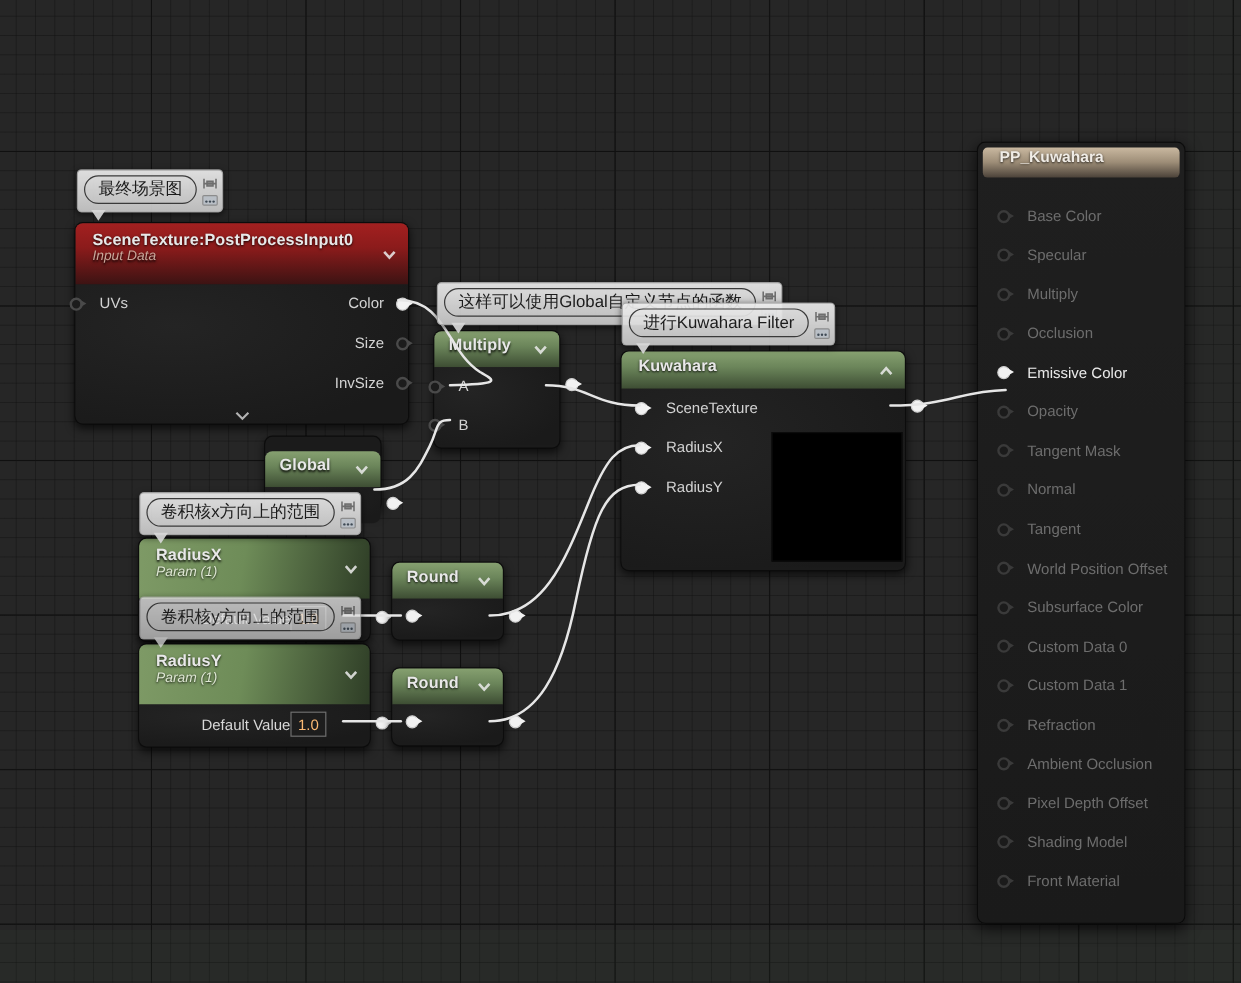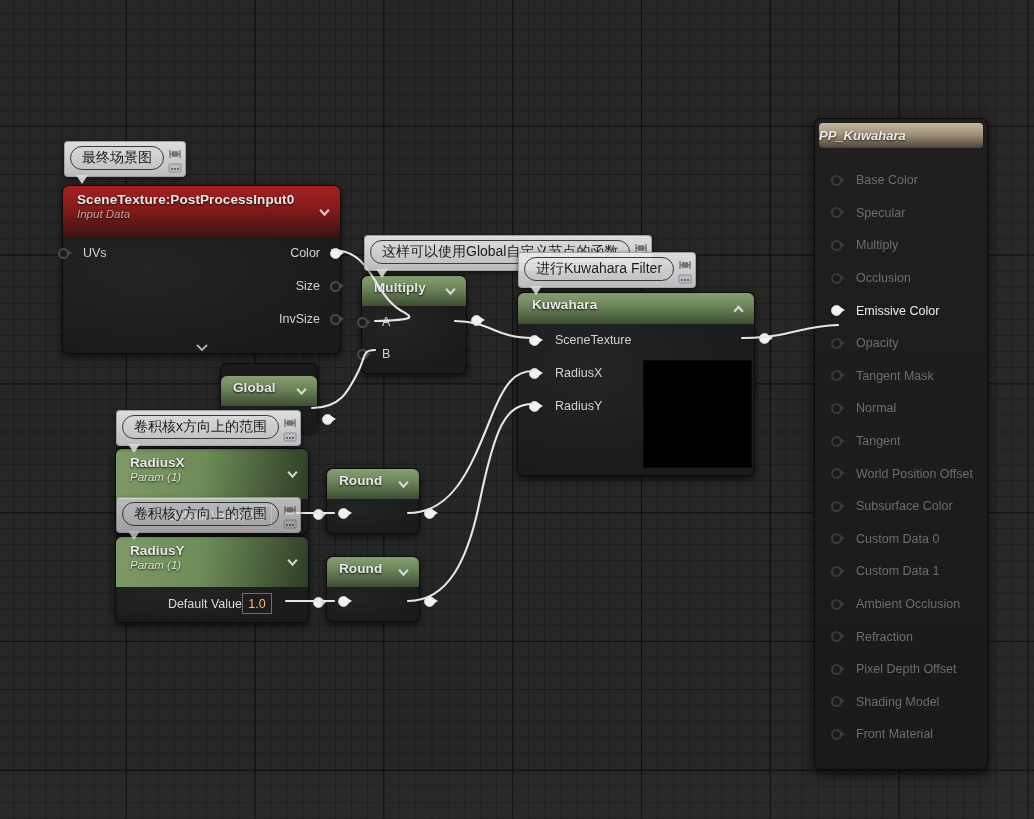--- a/index.html
+++ b/index.html
@@ -339,22 +339,22 @@
     <div style="position:absolute;left:11px;top:9px;">
       <span class="pin on"><span class="circ"></span><span class="arrow"></span></span>
     </div>
     <div style="position:absolute;right:-5px;top:9px;">
       <span class="pin on"><span class="circ"></span><span class="arrow"></span></span>
     </div>
   </div>
 </div>
 
 <div class="outpanel" style="left:814px;top:118px;width:172px;height:650px;">
-  <div style="margin:4px 4px 0 4px;height:25px;border-radius:4px;display:flex;align-items:center;
-              background:linear-gradient(180deg,#c9b8a0 0%,#9e8e78 48%,#4b4239 100%);font-style:italic;">
+  <div style="margin:4px 4px 0 4px;height:25px;border-radius:4px;display:flex;padding-left:14px;
+              background:linear-gradient(180deg,#c9b8a0 0%,#9e8e78 48%,#4b4239 100%);">
     <span style="font-size:13px;font-weight:bold;color:#f0ece6;text-shadow:0 1px 2px rgba(0,0,0,.8);">PP_Kuwahara</span>
   </div>
   <div id="outrows" style="padding-top:16px;">
       <div class="outrow">
         <span class="pin dimoff">
           <span class="circ"></span>
           <span class="arrow"></span>
         </span>
         <span class="txt">Base Color</span>
       </div>
@@ -440,28 +440,28 @@
           <span class="circ"></span>
           <span class="arrow"></span>
         </span>
         <span class="txt">Custom Data 1</span>
       </div>
       <div class="outrow">
         <span class="pin dimoff">
           <span class="circ"></span>
           <span class="arrow"></span>
         </span>
+        <span class="txt">Refraction</span>
+      </div>
+      <div class="outrow">
+        <span class="pin dimoff">
+          <span class="circ"></span>
+          <span class="arrow"></span>
+        </span>
         <span class="txt">Ambient Occlusion</span>
-      </div>
-      <div class="outrow">
-        <span class="pin dimoff">
-          <span class="circ"></span>
-          <span class="arrow"></span>
-        </span>
-        <span class="txt">Refraction</span>
       </div>
       <div class="outrow">
         <span class="pin dimoff">
           <span class="circ"></span>
           <span class="arrow"></span>
         </span>
         <span class="txt">Pixel Depth Offset</span>
       </div>
       <div class="outrow">
         <span class="pin dimoff">

